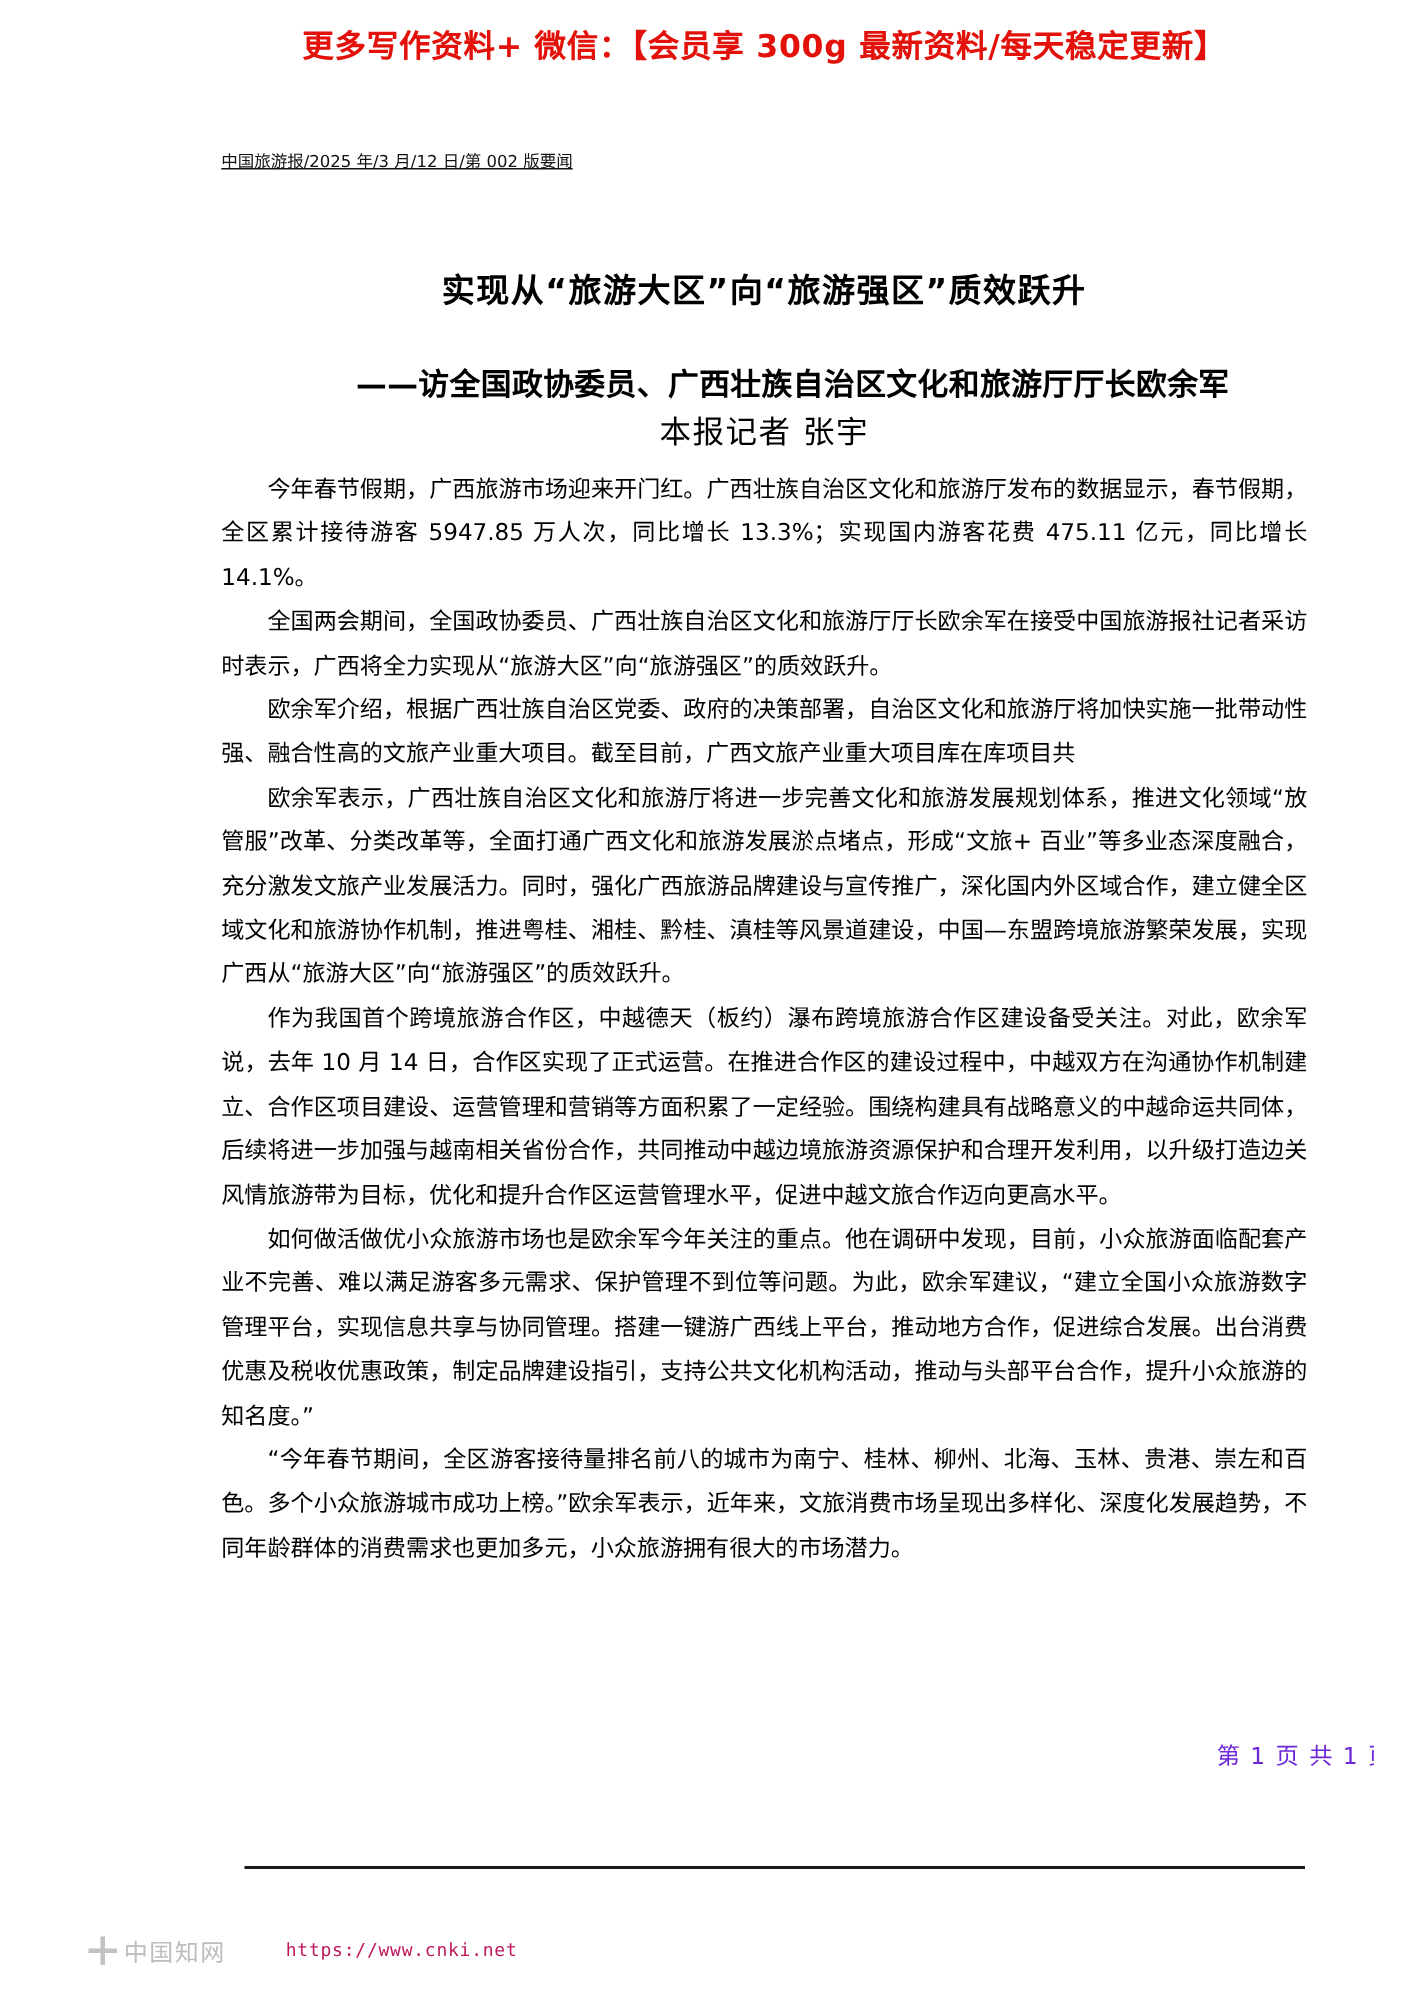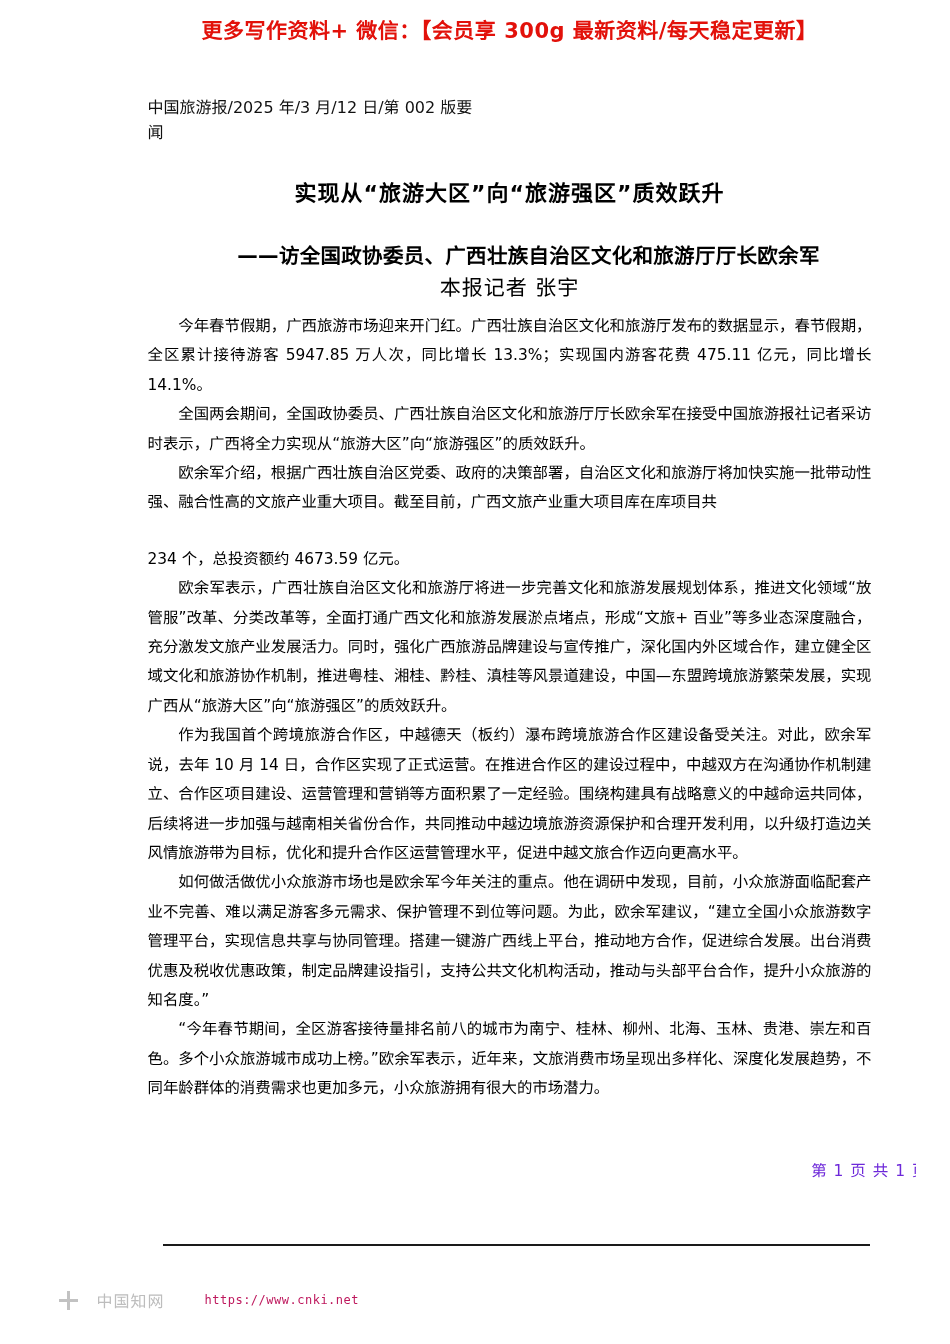--- a/index.html
+++ b/index.html
@@ -37,23 +37,24 @@
     white-space: nowrap;
   }
 
   
   .source-line {
     position: absolute;
     left: 113px;
     top: 95px;
     width: 330px;
     font-family: "DejaVu Sans", "Liberation Sans", sans-serif;
-    font-size: 16px;
+    font-size: 11px;
     line-height: 25px;
     color: #111;
+    text-decoration: underline;
   }
 
   
   .headline {
     position: absolute;
     left: 0;
     top: 160px;
     width: 950px;
     text-align: center;
     font-family: "DejaVu Sans", "Liberation Sans", sans-serif;
@@ -139,21 +140,21 @@
     left: 24px;
     top: 1288px;
     display: flex;
     align-items: center;
     gap: 40px;
     color: #b8b8b8;
   }
   .cnki-logo {
     display: flex;
     align-items: center;
-    gap: 19px;
+    gap: 5px;
   }
   .cnki-mark {
     width: 19px;
     height: 19px;
     position: relative;
     flex: 0 0 auto;
   }
   .cnki-mark .bar-v {
     position: absolute;
     left: 8px; top: 0;
@@ -192,21 +193,20 @@
   <h1 class="headline">实现从“旅游大区”向“旅游强区”质效跃升</h1>
 
   <h2 class="subheadline">——访全国政协委员、广西壮族自治区文化和旅游厅厅长欧余军</h2>
 
   <div class="byline">本报记者  张宇</div>
 
   <div class="article-body">
     <p>今年春节假期，广西旅游市场迎来开门红。广西壮族自治区文化和旅游厅发布的数据显示，春节假期，全区累计接待游客 5947.85 万人次，同比增长 13.3%；实现国内游客花费 475.11 亿元，同比增长 14.1%。</p>
     <p>全国两会期间，全国政协委员、广西壮族自治区文化和旅游厅厅长欧余军在接受中国旅游报社记者采访时表示，广西将全力实现从“旅游大区”向“旅游强区”的质效跃升。</p>
     <p>欧余军介绍，根据广西壮族自治区党委、政府的决策部署，自治区文化和旅游厅将加快实施一批带动性强、融合性高的文旅产业重大项目。截至目前，广西文旅产业重大项目库在库项目共</p>
-    <p class="no-indent gap-before">234 个，总投资额约 4673.59 亿元。</p>
     <p>欧余军表示，广西壮族自治区文化和旅游厅将进一步完善文化和旅游发展规划体系，推进文化领域“放管服”改革、分类改革等，全面打通广西文化和旅游发展淤点堵点，形成“文旅+ 百业”等多业态深度融合，充分激发文旅产业发展活力。同时，强化广西旅游品牌建设与宣传推广，深化国内外区域合作，建立健全区域文化和旅游协作机制，推进粤桂、湘桂、黔桂、滇桂等风景道建设，中国—东盟跨境旅游繁荣发展，实现广西从“旅游大区”向“旅游强区”的质效跃升。</p>
     <p>作为我国首个跨境旅游合作区，中越德天（板约）瀑布跨境旅游合作区建设备受关注。对此，欧余军说，去年 10 月 14 日，合作区实现了正式运营。在推进合作区的建设过程中，中越双方在沟通协作机制建立、合作区项目建设、运营管理和营销等方面积累了一定经验。围绕构建具有战略意义的中越命运共同体，后续将进一步加强与越南相关省份合作，共同推动中越边境旅游资源保护和合理开发利用，以升级打造边关风情旅游带为目标，优化和提升合作区运营管理水平，促进中越文旅合作迈向更高水平。</p>
     <p>如何做活做优小众旅游市场也是欧余军今年关注的重点。他在调研中发现，目前，小众旅游面临配套产业不完善、难以满足游客多元需求、保护管理不到位等问题。为此，欧余军建议，“建立全国小众旅游数字管理平台，实现信息共享与协同管理。搭建一键游广西线上平台，推动地方合作，促进综合发展。出台消费优惠及税收优惠政策，制定品牌建设指引，支持公共文化机构活动，推动与头部平台合作，提升小众旅游的知名度。”</p>
     <p>“今年春节期间，全区游客接待量排名前八的城市为南宁、桂林、柳州、北海、玉林、贵港、崇左和百色。多个小众旅游城市成功上榜。”欧余军表示，近年来，文旅消费市场呈现出多样化、深度化发展趋势，不同年龄群体的消费需求也更加多元，小众旅游拥有很大的市场潜力。</p>
   </div>
 
   <div class="page-number">第 1 页 共 1 页</div>
 
   <div class="footer-rule"></div>
 

